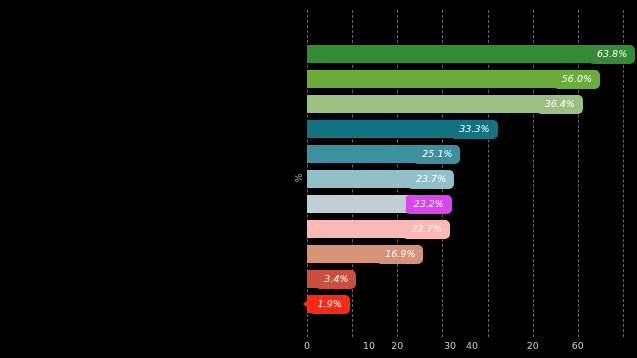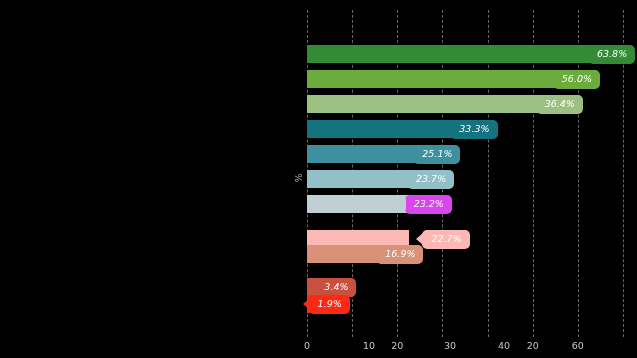--- a/index.html
+++ b/index.html
@@ -166,53 +166,53 @@
           <div class="callout" style="background: rgb(147, 192, 198); color: rgb(147, 192, 198);">
             <span style="color: rgb(255, 255, 255); position: relative;">23.7%</span>
           </div>
         </div>
         <div class="bar-row" style="top: 185px;">
           <div class="bar" style="width: 104.731px; background: rgb(191, 207, 211);"></div>
           <div class="callout" style="background: #d946ef; color: rgb(191, 207, 211);">
             <span style="color: rgb(255, 255, 255); position: relative;">23.2%</span>
           </div>
         </div>
-        <div class="bar-row" style="top: 220px; gap: 20px;">
+        <div class="bar-row" style="top: 210px;">
           <div class="bar" style="width: 102.474px; background: rgb(252, 184, 180);"></div>
           <div class="callout" style="background: rgb(252, 184, 180); color: rgb(252, 184, 180);">
             <span style="color: rgb(255, 255, 255); position: relative;">22.7%</span>
           </div>
         </div>
         <div class="bar-row" style="top: 235px;">
           <div class="bar" style="width: 76.2914px; background: rgb(215, 146, 119);"></div>
           <div class="callout" style="background: rgb(215, 146, 119); color: rgb(215, 146, 119);">
             <span style="color: rgb(255, 255, 255); position: relative;">16.9%</span>
           </div>
         </div>
-        <div class="bar-row" style="top: 268px;">
+        <div class="bar-row" style="top: 260px;">
           <div class="bar" style="width: 15.3486px; background: rgb(201, 80, 63);"></div>
           <div class="callout" style="background: rgb(201, 80, 63); color: rgb(201, 80, 63);">
             <span style="color: rgb(255, 255, 255); position: relative;">3.4%</span>
           </div>
         </div>
         <div class="bar-row" style="top: 285px;">
           <div class="bar" style="width: 8.57714px; background: rgb(252, 42, 20);"></div>
           <div class="callout" style="background: rgb(252, 42, 20); color: rgb(252, 42, 20);">
             <span style="color: rgb(255, 255, 255); position: relative;">1.9%</span>
           </div>
         </div>
       </div>
   </div>
 
   <div id="xtick-labels">
       <div class="xtick" style="left: 0px;">0</div>
       <div class="xtick" style="left: 62px;">10</div>
       <div class="xtick" style="left: 90.2857px;">20</div>
       <div class="xtick" style="left: 143px;">30</div>
-      <div class="xtick" style="left: 197px; text-align: right;">40</div>
+      <div class="xtick" style="left: 165px; text-align: right;">40</div>
       <div class="xtick" style="left: 225.714px;">20</div>
       <div class="xtick" style="left: 270.857px;">60</div>
       <div class="xtick" style="left: 316px; margin-top: 20px;">70</div>
     </div>
 
   <div id="ylabel">
     <span>%</span>
   </div>
 
 </div>

